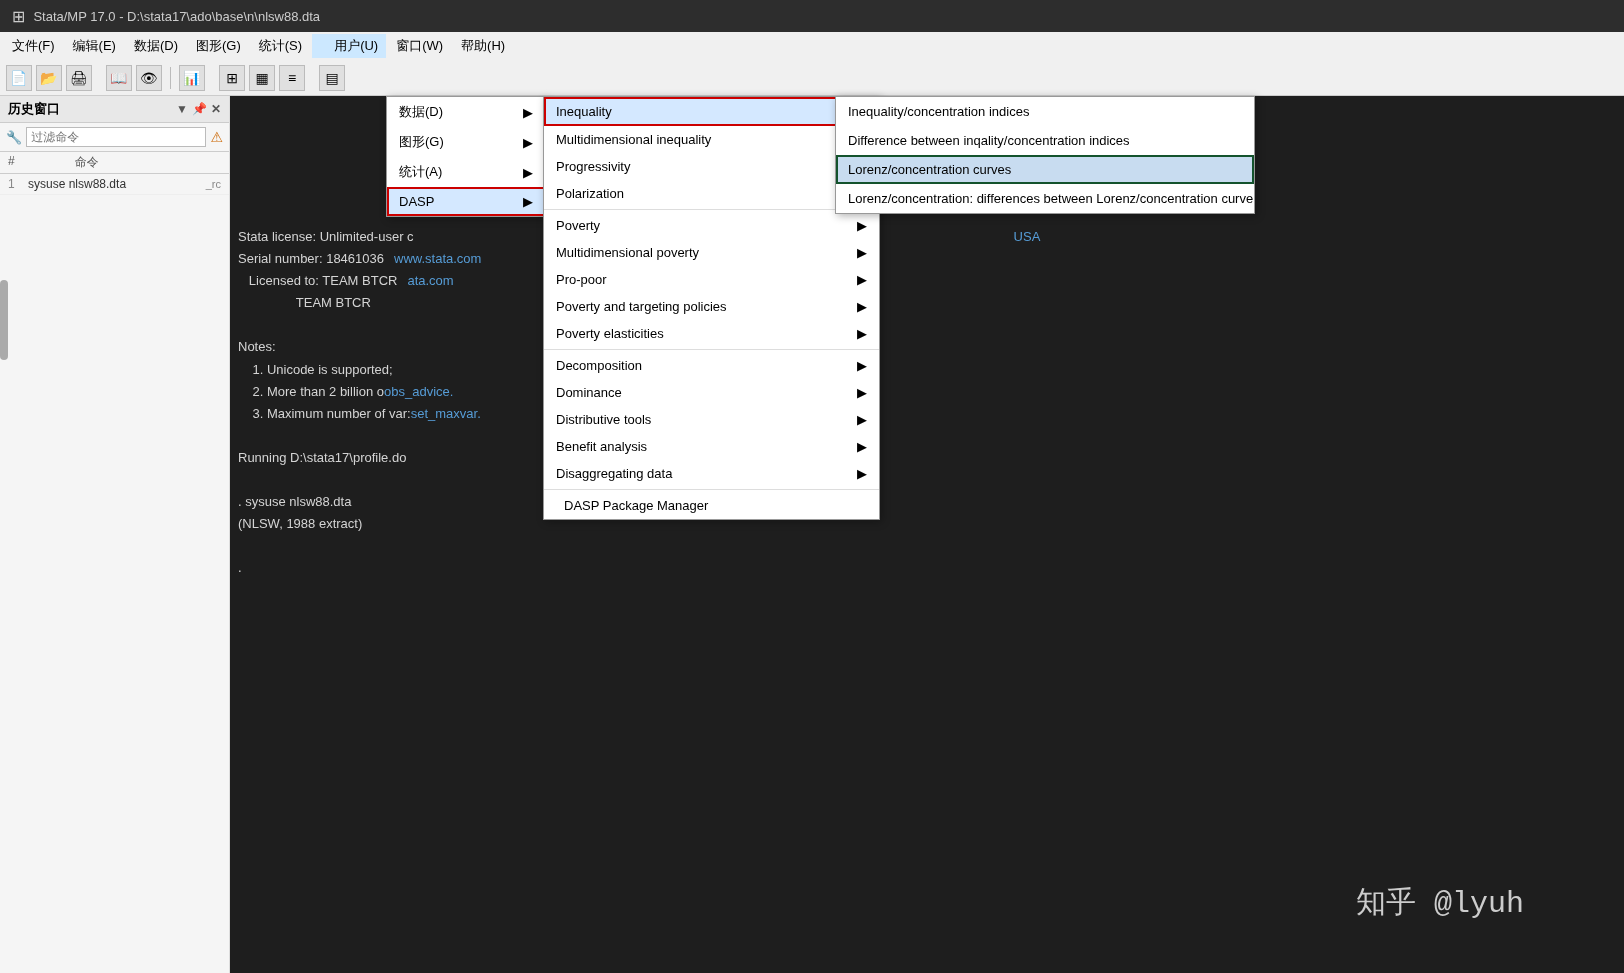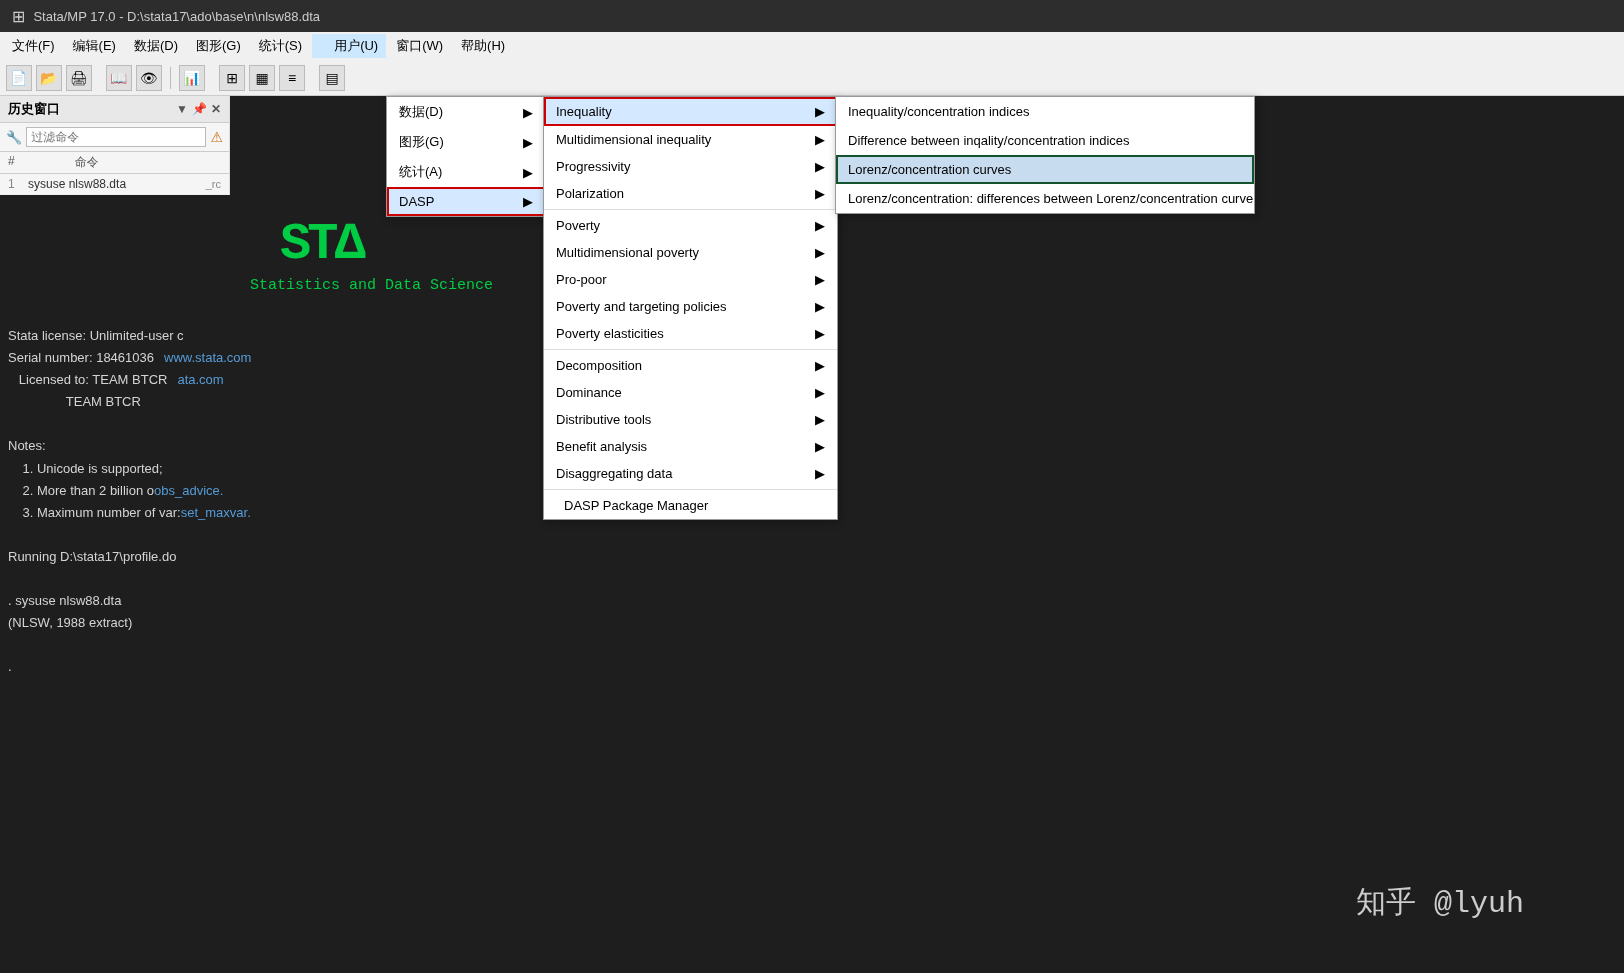--- a/index.html
+++ b/index.html
@@ -50,21 +50,20 @@
       border: 1px solid #bbb;
       display: flex; align-items: center; justify-content: center;
       font-size: 14px;
       cursor: pointer;
     }
 
     
     .main-layout {
       display: flex;
       height: calc(973px - 32px - 28px - 36px);
-      flex-direction: column;
     }
 
     
     .sidebar {
       width: 230px;
       background: #f5f5f5;
       border-right: 1px solid #ddd;
       display: flex;
       flex-direction: column;
     }
@@ -239,21 +238,21 @@
     <div style="display:flex; align-items:center; justify-content:space-between; padding:6px 12px; cursor:pointer;" data-name="user-menu-stats">
       <span>统计(A)</span>
       <span>▶</span>
     </div>
     <div style="display:flex; align-items:center; justify-content:space-between; padding:5px 10px; cursor:pointer; background:#d4e8ff; border:2px solid #cc0000;" data-name="user-menu-dasp">
       <span>DASP</span>
       <span>▶</span>
     </div>
   </div>
 
-  <div style="position:absolute; top:96px; left:543px; background:white; border:1px solid #999; box-shadow:2px 2px 8px rgba(0,0,0,0.3); width:295px; font-size:13px; z-index:200;" data-name="dasp-menu">
+  <div style="position:absolute; top:96px; left:543px; background:white; border:1px solid #999; box-shadow:2px 2px 8px rgba(0,0,0,0.3); width:337px; font-size:13px; z-index:200;" data-name="dasp-menu">
 
     <div style="display:flex; align-items:center; justify-content:space-between; padding:5px 10px; cursor:pointer; background:#d4e8ff; border:2px solid #cc0000;" data-name="dasp-inequality">
       <span>Inequality</span>
       <span>▶</span>
     </div>
     <div style="display:flex; align-items:center; justify-content:space-between; padding:6px 12px; cursor:pointer;" data-name="dasp-multi-ineq">
       <span>Multidimensional inequality</span>
       <span>▶</span>
     </div>
     <div style="display:flex; align-items:center; justify-content:space-between; padding:6px 12px; cursor:pointer;" data-name="dasp-progressivity">

